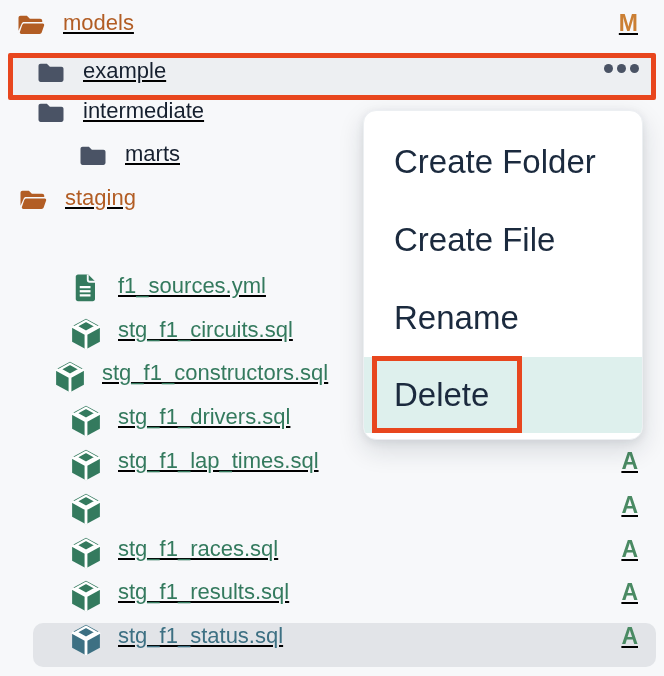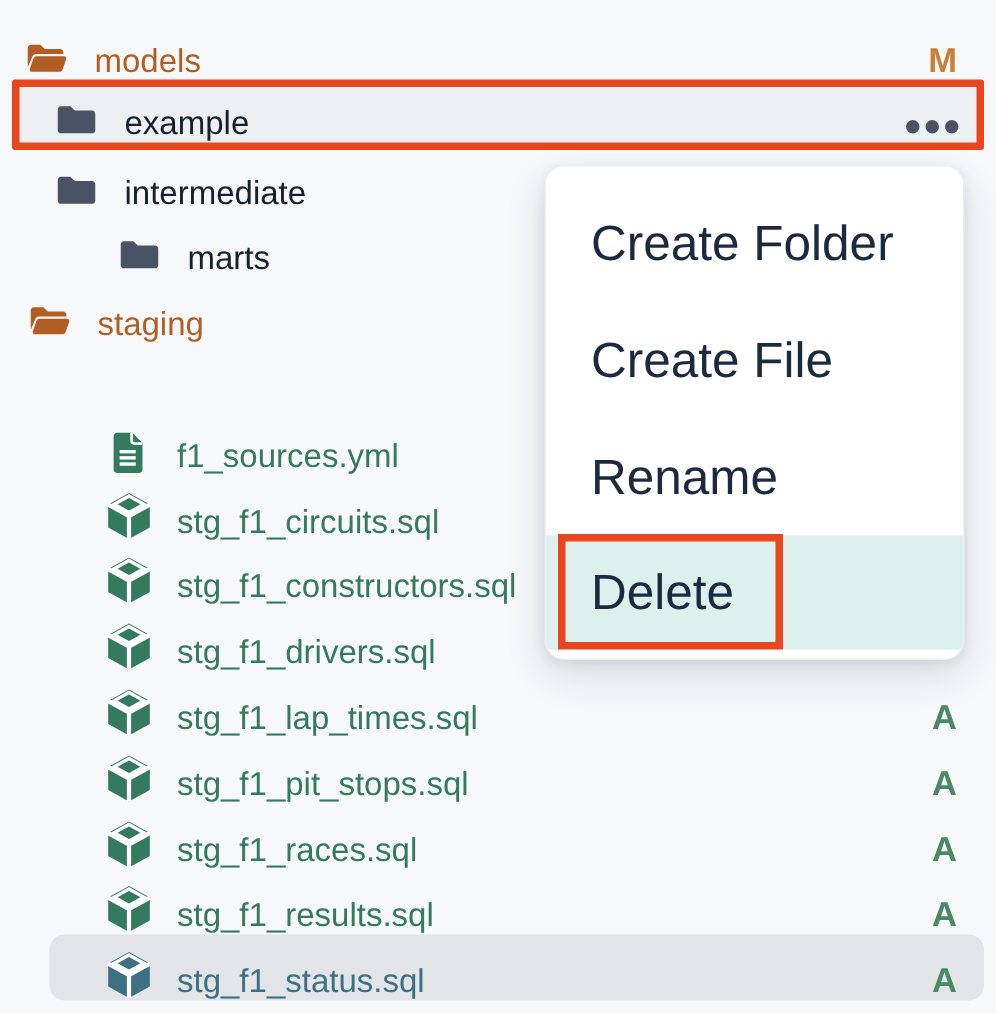--- a/index.html
+++ b/index.html
@@ -6,22 +6,22 @@
   body{
     width:664px;height:676px;position:relative;overflow:hidden;
     background:var(--background,#f7f8fa);
     font-family:"Liberation Sans","DejaVu Sans",sans-serif;
     -webkit-font-smoothing:antialiased;
   }
   
   .tree{position:absolute;inset:0;z-index:1;}
   .row{
     position:absolute;left:0;right:0;height:44px;
-    display:flex;align-items:flex-end;font-size:22px;box-sizing:border-box;
-    cursor:pointer;white-space:nowrap;
+    display:flex;align-items:flex-start;font-size:22px;box-sizing:border-box;
+    cursor:pointer;white-space:nowrap;text-decoration:underline;
   }
   .icon-box{width:36px;flex:0 0 36px;display:flex;justify-content:center;align-items:center;}
   .ic{display:block;}
   .ic-folder{width:30px;height:30px;}
   .ic-doc{width:25px;height:30px;}
   .ic-cube{width:34px;height:34px;}
   .label{margin-left:14px;}
   .c-orange .label{color:var(--folder_orange);}
   .c-orange .icon-box{color:var(--folder_orange);}
   .c-dark .label{color:var(--dark_text);}
@@ -153,21 +153,21 @@
 
       <svg class="ic ic-cube" viewBox="0 0 24 24" fill="currentColor">
         <path d="M12 1.2L21.8 6.6v10.8L12 22.8 2.2 17.4V6.6z"></path>
         <path d="M2.2 6.6L12 12l9.8-5.4M12 12v10.8" fill="none" stroke="#ffffff" stroke-width="2"></path>
         <path d="M12 2.6l7 3.9-7 3.9-7-3.9z" fill="currentColor" stroke="#ffffff" stroke-width="1.6"></path>
       </svg>
     </span>
     <span class="label">stg_f1_circuits.sql</span>
 
   </div>
-    <div class="row c-green" style="top: 360px; padding-left: 68px;">
+    <div class="row c-green" style="top: 360px; padding-left: 52px;">
     <span class="icon-box">
 
       <svg class="ic ic-cube" viewBox="0 0 24 24" fill="currentColor">
         <path d="M12 1.2L21.8 6.6v10.8L12 22.8 2.2 17.4V6.6z"></path>
         <path d="M2.2 6.6L12 12l9.8-5.4M12 12v10.8" fill="none" stroke="#ffffff" stroke-width="2"></path>
         <path d="M12 2.6l7 3.9-7 3.9-7-3.9z" fill="currentColor" stroke="#ffffff" stroke-width="1.6"></path>
       </svg>
     </span>
     <span class="label">stg_f1_constructors.sql</span>
 
@@ -199,21 +199,20 @@
   </div>
     <div class="row c-green" style="top: 492px; padding-left: 68px;">
     <span class="icon-box">
 
       <svg class="ic ic-cube" viewBox="0 0 24 24" fill="currentColor">
         <path d="M12 1.2L21.8 6.6v10.8L12 22.8 2.2 17.4V6.6z"></path>
         <path d="M2.2 6.6L12 12l9.8-5.4M12 12v10.8" fill="none" stroke="#ffffff" stroke-width="2"></path>
         <path d="M12 2.6l7 3.9-7 3.9-7-3.9z" fill="currentColor" stroke="#ffffff" stroke-width="1.6"></path>
       </svg>
     </span>
-    <span class="label">stg_f1_pit_stops.sql</span>
     <span class="badge" style="color: rgb(74, 138, 99);">A</span>
 
   </div>
     <div class="row c-green" style="top: 536px; padding-left: 68px;">
     <span class="icon-box">
 
       <svg class="ic ic-cube" viewBox="0 0 24 24" fill="currentColor">
         <path d="M12 1.2L21.8 6.6v10.8L12 22.8 2.2 17.4V6.6z"></path>
         <path d="M2.2 6.6L12 12l9.8-5.4M12 12v10.8" fill="none" stroke="#ffffff" stroke-width="2"></path>
         <path d="M12 2.6l7 3.9-7 3.9-7-3.9z" fill="currentColor" stroke="#ffffff" stroke-width="1.6"></path>

